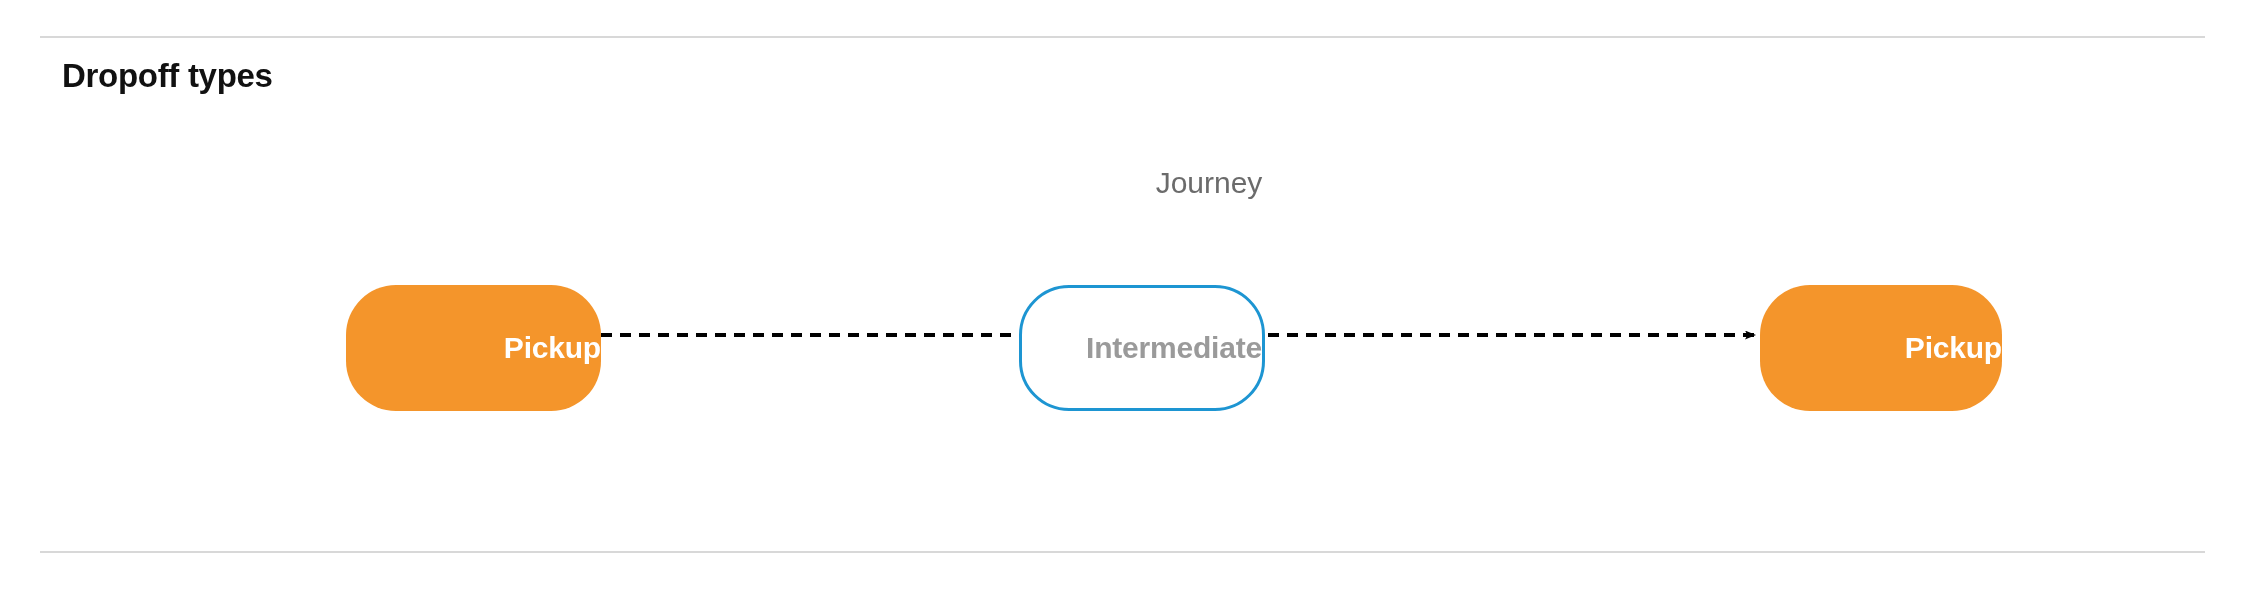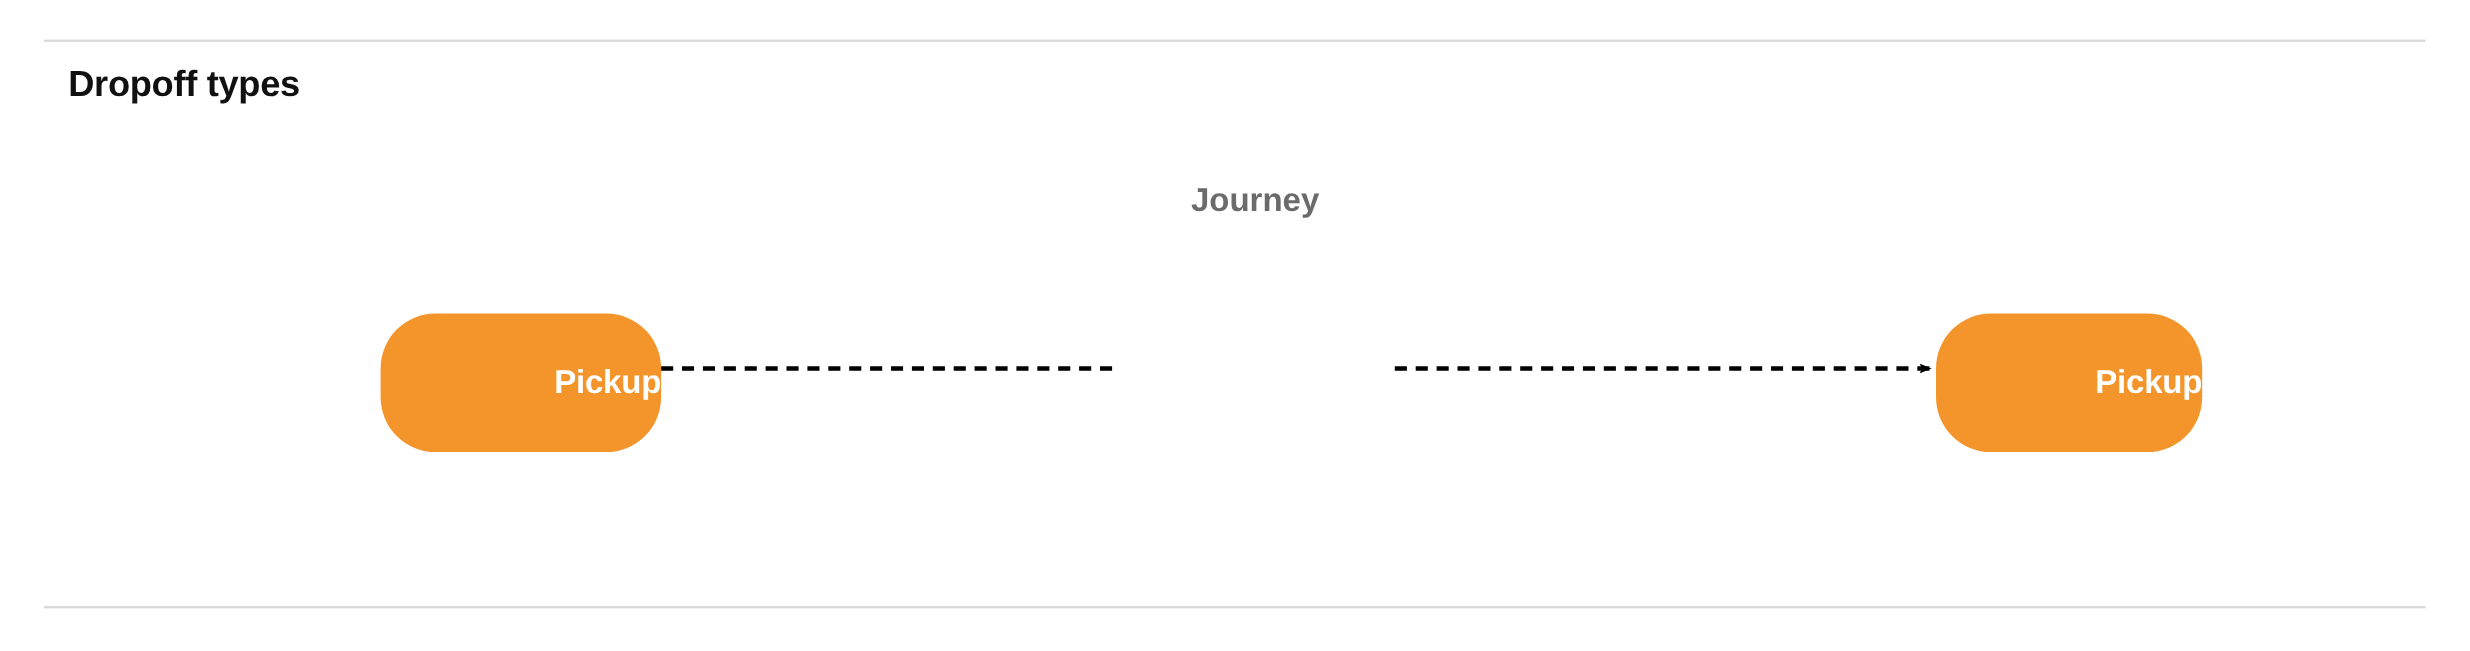--- a/index.html
+++ b/index.html
@@ -49,25 +49,25 @@
   .diagram {
     position: absolute;
     left: 0;
     top: 0;
     width: 2245px;
     height: 592px;
   }
 
   .journey-label {
     position: absolute;
-    left: 1141px;
+    left: 1209px;
     top: 166px;
     transform: translateX(-50%);
     font-size: 30px;
-    font-weight: bold;
+    font-weight: normal;
     color: #6b6b6b;
     white-space: nowrap;
   }
 
   
   .connectors {
     position: absolute;
     left: 0;
     top: 0;
     width: 2245px;
@@ -137,20 +137,23 @@
 
       <line x1="601" y1="335" x2="1017" y2="335" stroke="#000000" stroke-width="4" stroke-dasharray="11 8"></line>
 
       <line x1="1268" y1="335" x2="1755" y2="335" stroke="#000000" stroke-width="4" stroke-dasharray="11 8" marker-end="url(#arrowhead)"></line>
     </svg>
 
     <div class="node node-pickup">
       <span class="node-label">Pickup</span>
     </div>
 
+    <div class="node node-intermediate">
+      <span class="node-label">Intermediate</span>
+    </div>
 
     <div class="node node-dropoff">
       <span class="node-label">Pickup</span>
     </div>
 
   </div>
 
   <div class="rule rule-bottom"></div>
 
 </div>

